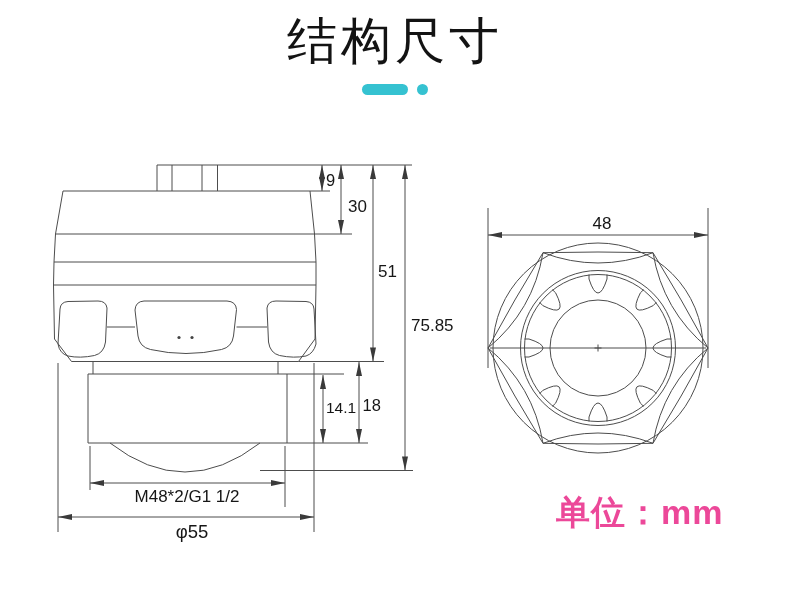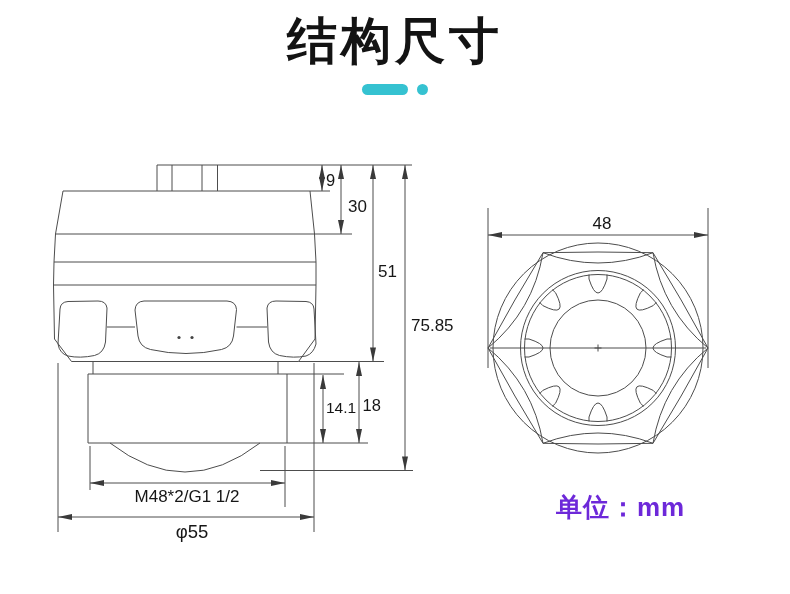--- a/index.html
+++ b/index.html
@@ -3,28 +3,28 @@
 <meta charset="utf-8">
 <style>
   html,body{margin:0;padding:0}
   body{
     width:790px;height:594px;position:relative;background:#ffffff;overflow:hidden;
     font-family:"Liberation Sans","DejaVu Sans",sans-serif;
   }
   .header{position:relative;z-index:2}
   .page-title{
     margin:12px 0 0;text-align:center;
-    font-size:50px;line-height:58px;font-weight:700;letter-spacing:4px;color:#131313;
+    font-size:50px;line-height:58px;font-weight:400;letter-spacing:4px;color:#131313;
   }
   .accent-row{display:flex;justify-content:center;align-items:center;gap:9px;margin-top:14px}
   .accent-bar{width:46px;height:11px;border-radius:6px;background:var(--accent,#35c2d1)}
   .accent-dot{width:11px;height:11px;border-radius:50%;background:var(--accent,#35c2d1)}
   .unit-label{
     position:absolute;left:556px;top:490px;z-index:2;
-    font-size:26px;font-weight:700;color:#6d28d9;letter-spacing:1px;
+    font-size:34px;font-weight:700;color:#ec4899;letter-spacing:1px;
   }
   svg.drawing{position:absolute;left:0;top:0;z-index:1}
   svg .ln{stroke:#4d4d4d;stroke-width:1;fill:none;stroke-linecap:butt;stroke-linejoin:round}
   svg text{fill:#161616;stroke:none;font-family:"Liberation Sans","DejaVu Sans",sans-serif}
   .t15{font-size:15.5px}.t16{font-size:16.5px}.t17{font-size:17px}.t18{font-size:18.5px}
   .mid{text-anchor:middle}
 </style>
 </head>
 <body>
 

